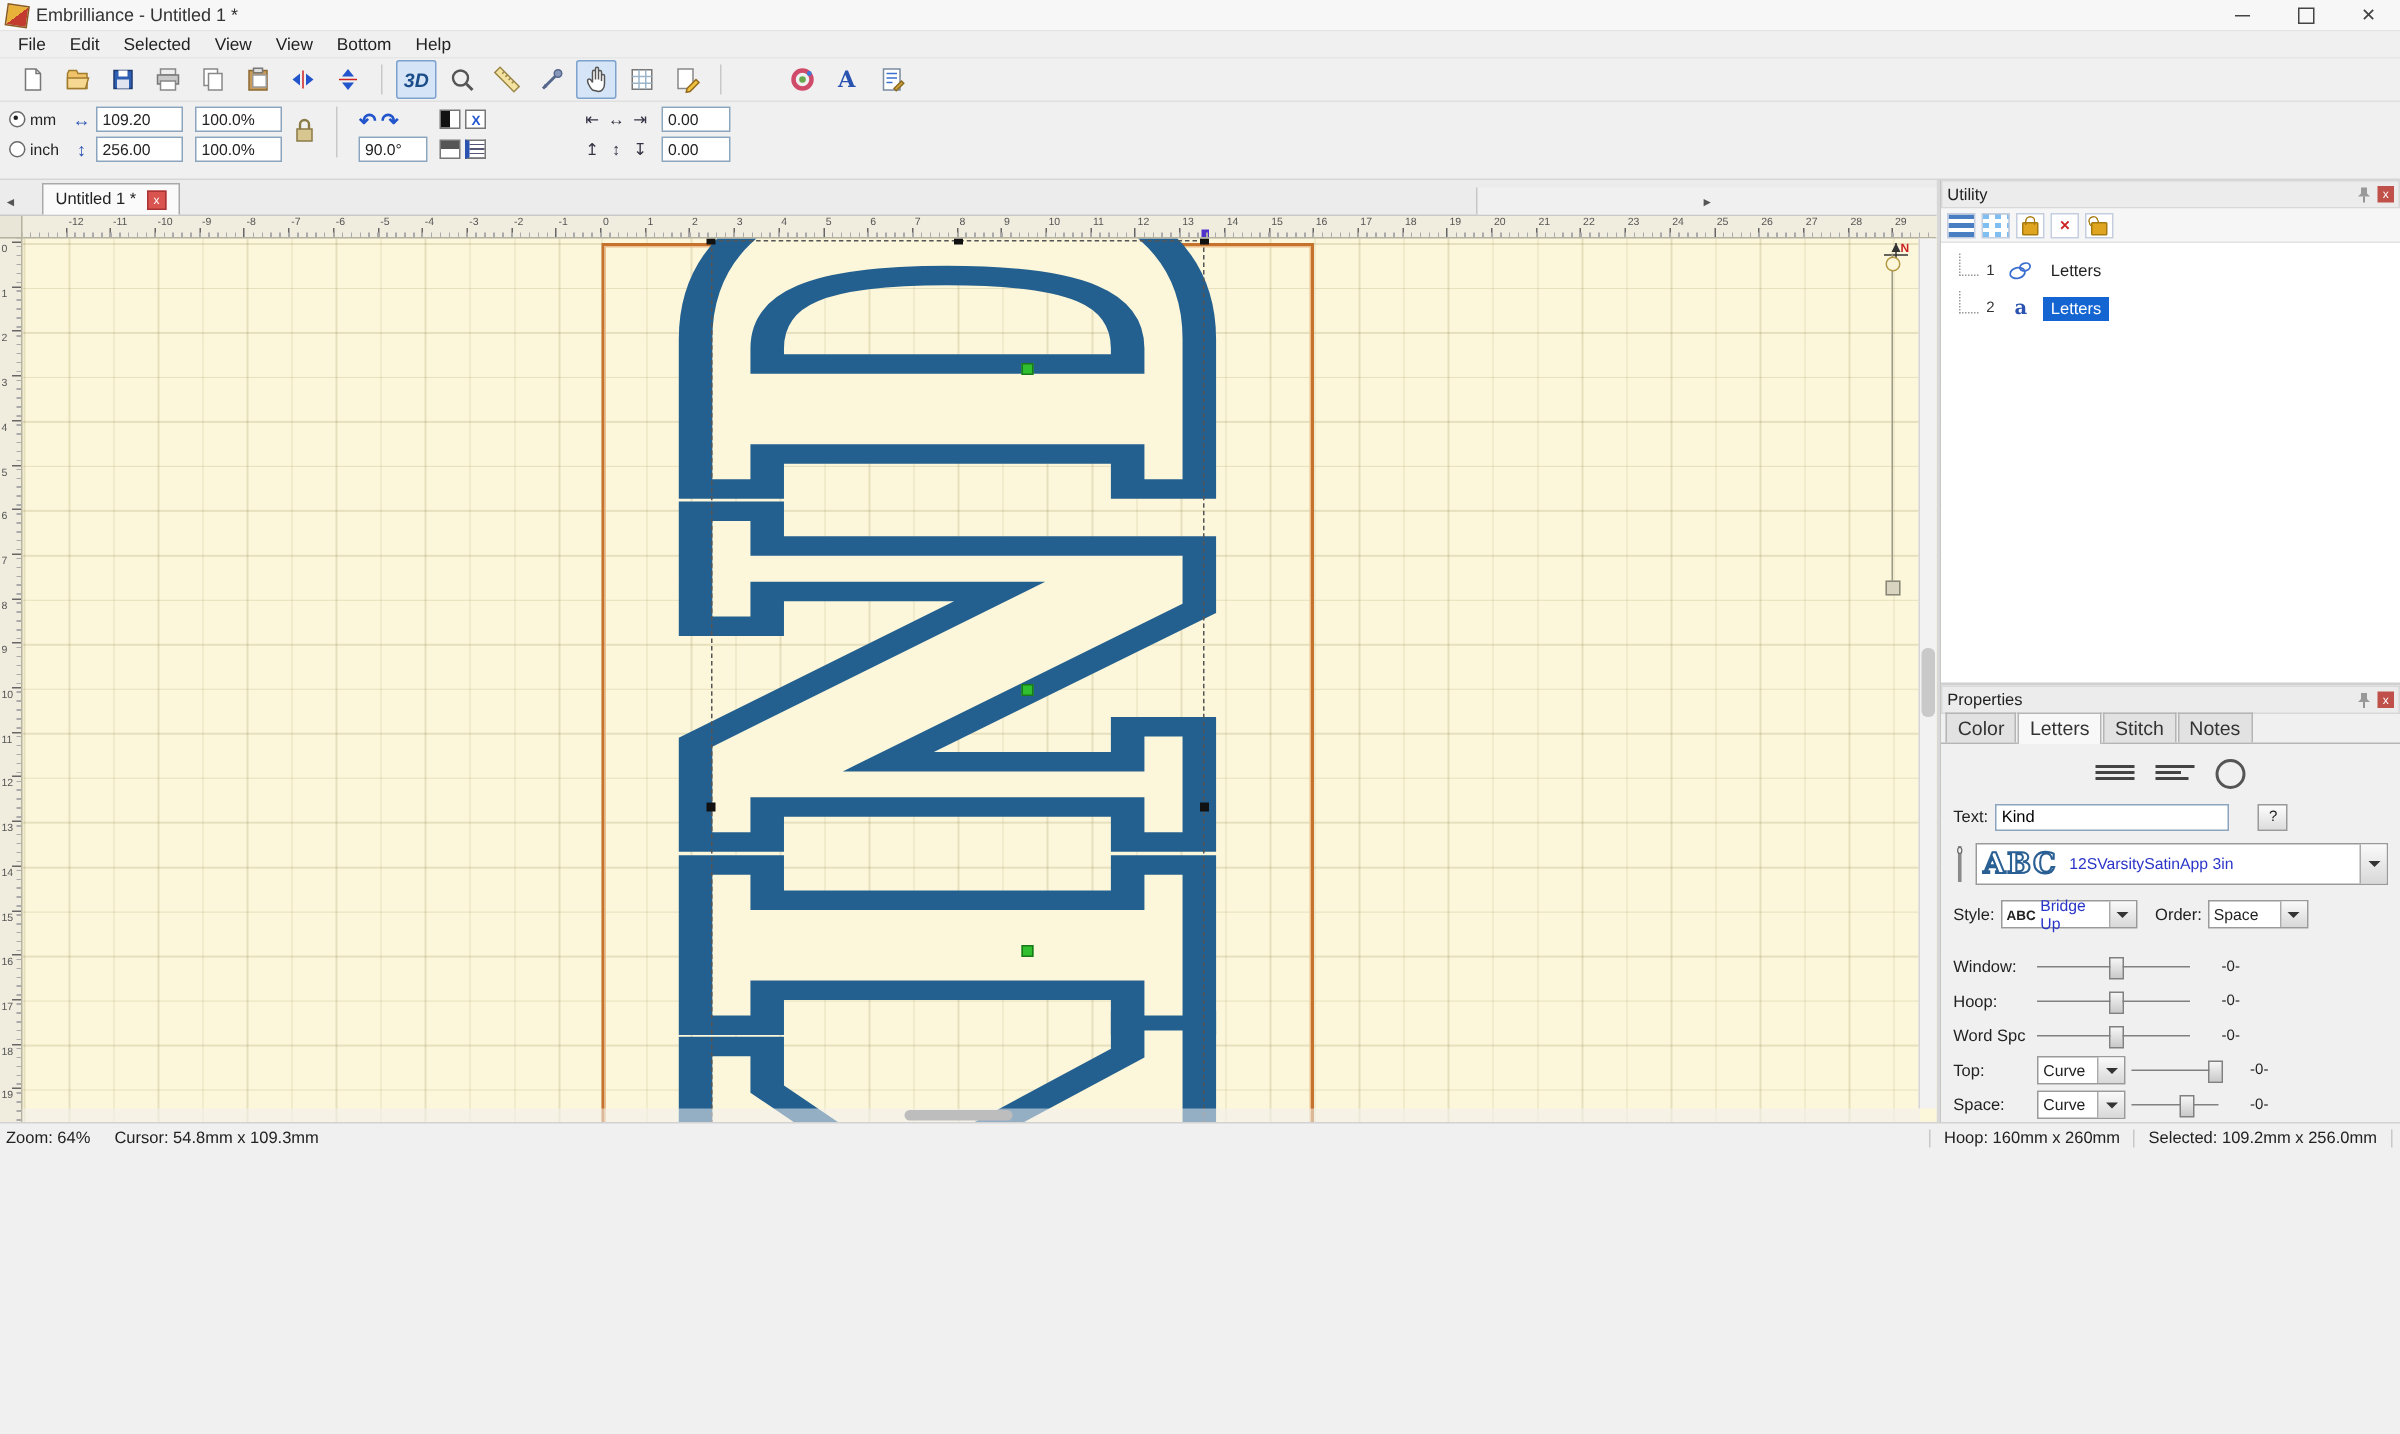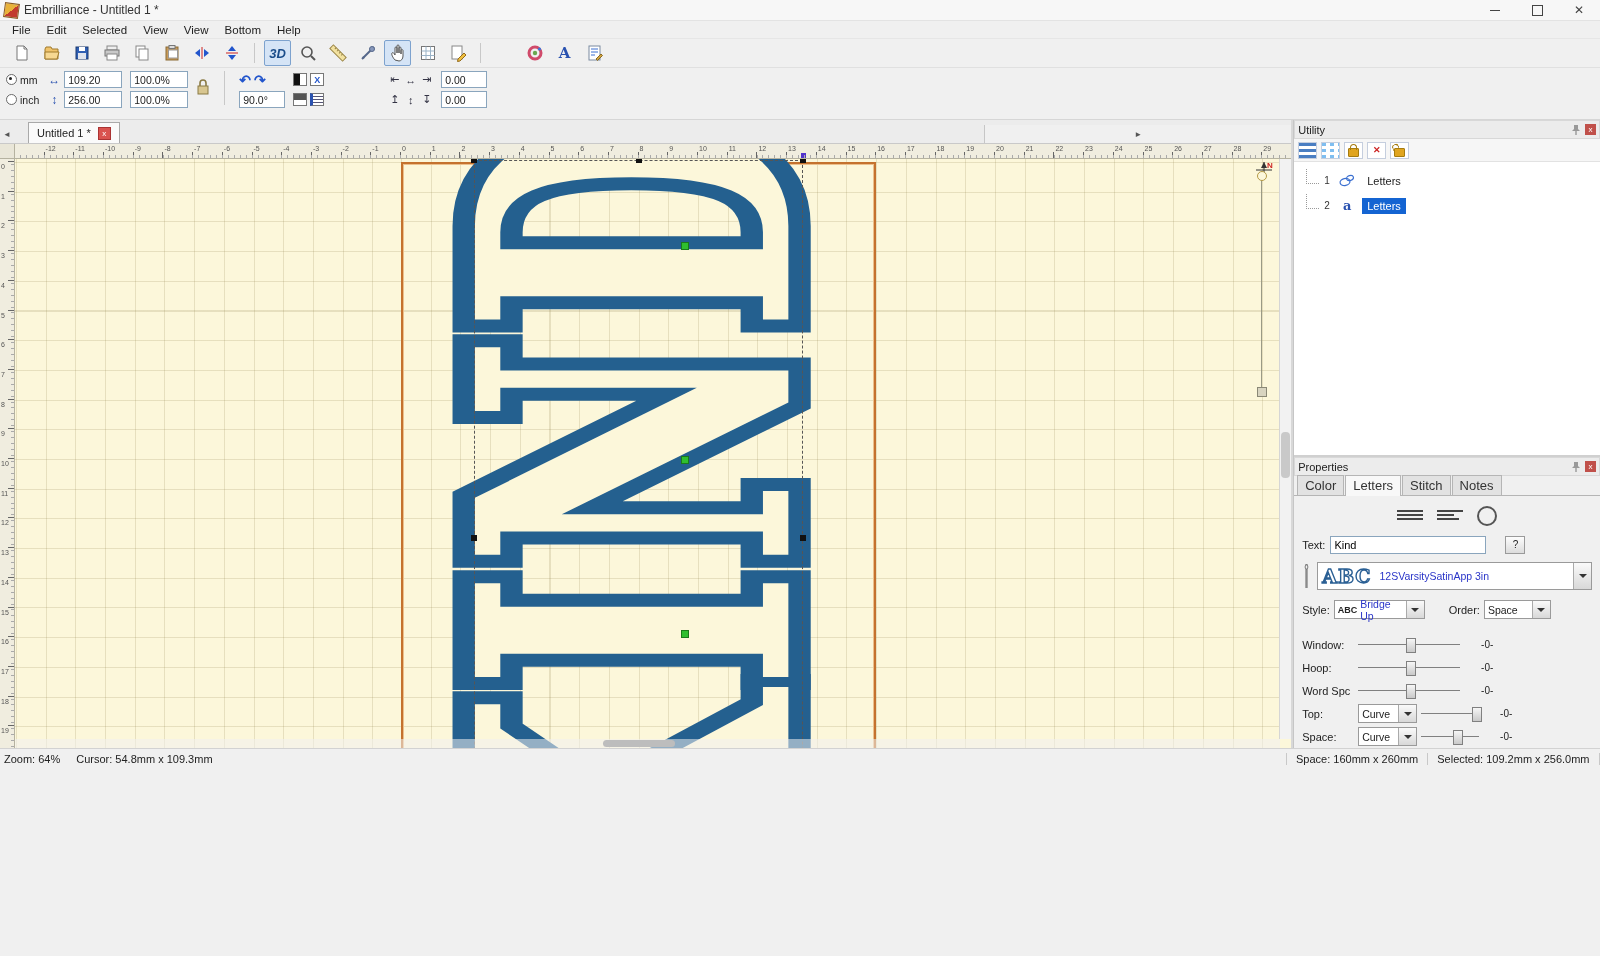--- a/index.html
+++ b/index.html
@@ -699,21 +699,21 @@
 
           <div class="style-row">
             <span class="lbl">Style:</span>
             <div class="combo" style="width:86px">
               <span class="abc-mini">ABC</span>
               <span class="combo-val" style="flex:1">Bridge Up</span>
               <span class="dd">
                   <span class="tri"></span>
                 </span>
             </div>
-            <span class="lbl" style="margin-left:20px">Order:</span>
+            <span class="lbl" style="margin-left:8px">Order:</span>
             <div class="combo" style="width:62px">
               <span class="combo-val dark" style="flex:1">Space</span>
               <span class="dd">
                   <span class="tri"></span>
                 </span>
             </div>
           </div>
 
           <div class="slider-row">
             <span class="sl-lbl">Window:</span>
@@ -767,18 +767,18 @@
         </div>
       </div>
     </div>
   </div>
 
   <div class="statusbar">
     <div class="st-left">
       <span>Zoom: 64%</span>
       <span>Cursor: 54.8mm x 109.3mm</span>
     </div>
-    <span class="st-seg">Space: 160mm x 260mm</span>
+    <span class="st-seg">Hoop: 160mm x 260mm</span>
     <span class="st-seg">Selected: 109.2mm x 256.0mm</span>
     <span class="st-seg">Stitches:12454  Ndls/Cols: 3/12</span>
   </div>
 
 </div>
 
 </body></html>

